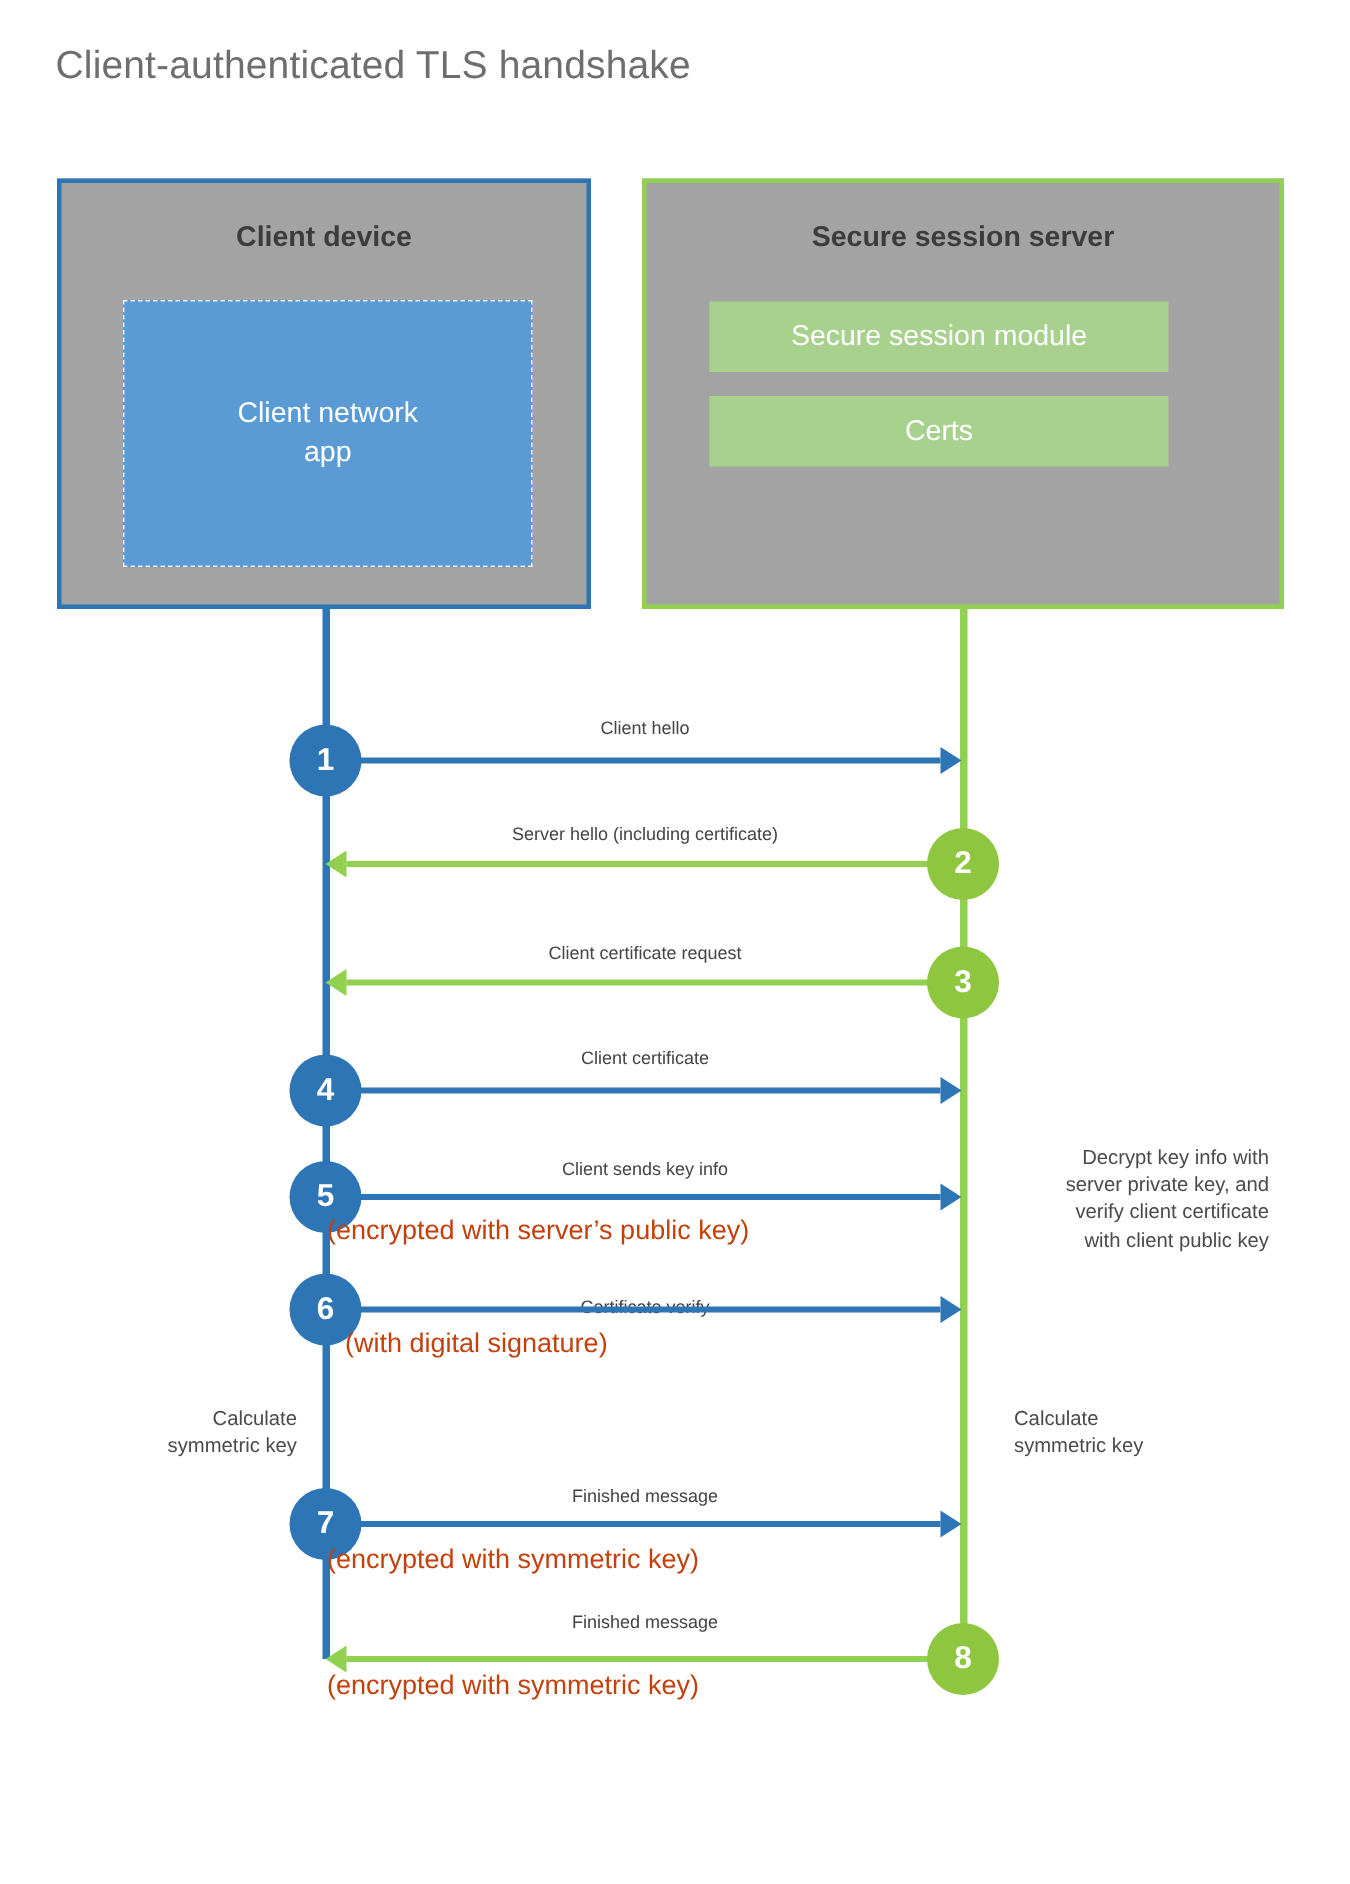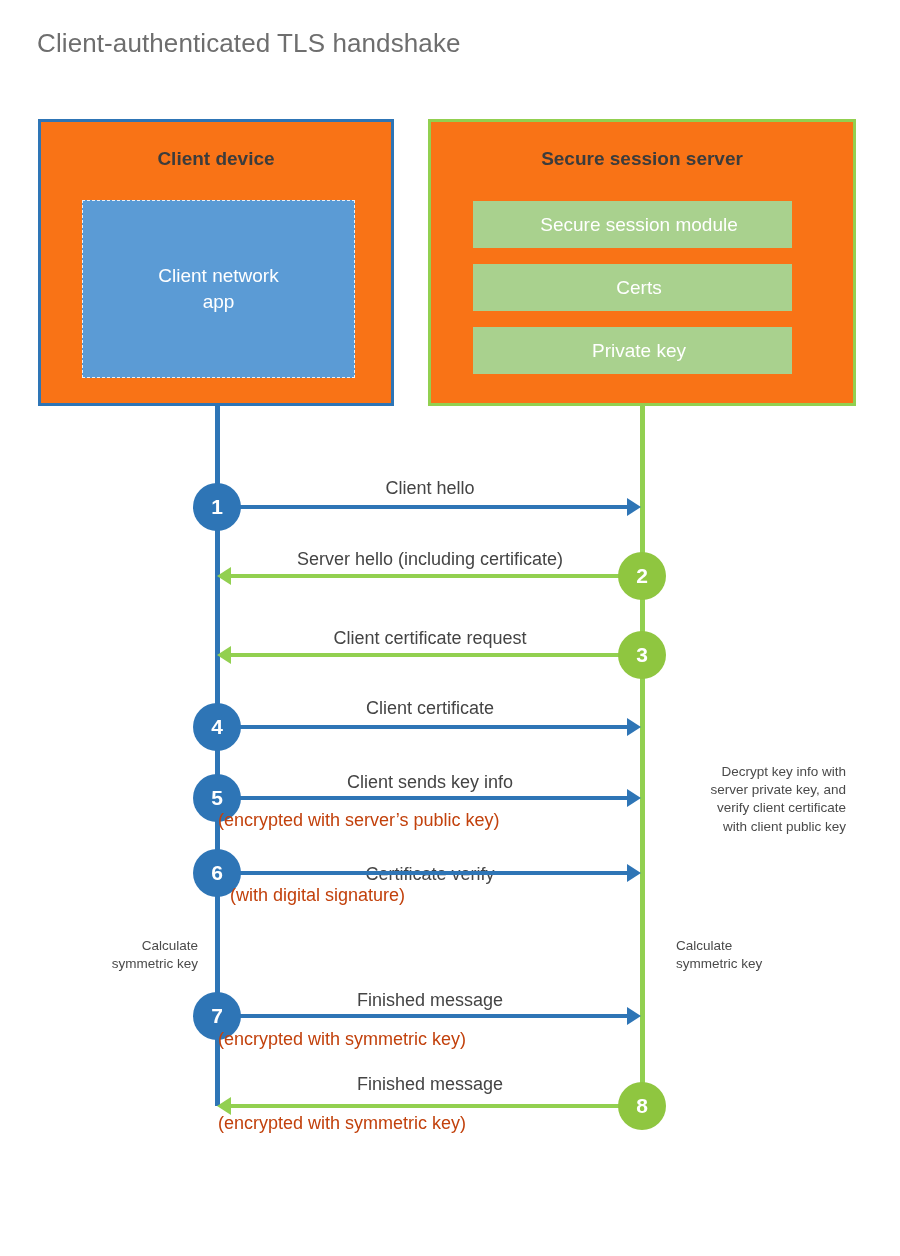--- a/index.html
+++ b/index.html
@@ -24,21 +24,21 @@
     font-weight: 400;
     color: #6e6e6e;
     letter-spacing: 0.1px;
     white-space: nowrap;
   }
 
   
   .actor-box {
     position: absolute;
     box-sizing: border-box;
-    background: #f97316;
+    background: #a3a3a3;
   }
   #client-box {
     left: 38px;
     top: 119px;
     width: 356px;
     height: 287px;
     border: 3px solid #2e75b6;
   }
   #server-box {
     left: 428px;
@@ -83,21 +83,20 @@
     position: absolute;
     left: 42px;
     width: 306px;
     height: 47px;
     background: #a9d18e;
     display: flex;
     align-items: center;
     justify-content: center;
     color: #ffffff;
     font-size: 19px;
-    padding-left: 13px;
   }
   #server-module-0 { top: 79px; }
   #server-module-1 { top: 142px; }
   #server-module-2 { top: 205px; }
 
   
   .lifeline {
     position: absolute;
     width: 5px;
   }
@@ -148,21 +147,21 @@
     color: #ffffff;
     font-size: 21px;
     font-weight: bold;
   }
   .circle-blue  { background: #2e75b6; }
   .circle-green { background: #8fc640; }
 
   .msg-label {
     position: absolute;
     text-align: center;
-    font-size: 18px;
+    font-size: 12px;
     color: #444444;
     white-space: nowrap;
   }
   .msg-sub {
     position: absolute;
     text-align: left;
     font-size: 18px;
     color: #c2410c;
     white-space: nowrap;
   }
@@ -202,21 +201,20 @@
 <div class="actor-box" id="client-box">
   <div class="actor-title">Client device</div>
   <div id="client-app">Client network
 app</div>
 </div>
 
 <div class="actor-box" id="server-box">
   <div class="actor-title">Secure session server</div>
   <div class="server-module" id="server-module-0">Secure session module</div>
   <div class="server-module" id="server-module-1">Certs</div>
-  <div class="server-module" id="server-module-2">Private key</div>
 </div>
 
 <div class="lifeline" id="client-lifeline"></div>
 <div class="lifeline" id="server-lifeline"></div>
 
 <div class="step arrow-right">
   <div class="msg-label" style="left:218px; top:478px; width:424px;">Client hello</div>
   <div class="arrow-line" style="left:217px; top:505px; width:410px;"></div>
   <div class="arrow-head" style="left:627px; top:498px;"></div>
   <div class="step-circle circle-blue" style="left:193px; top:483px;">1</div>

